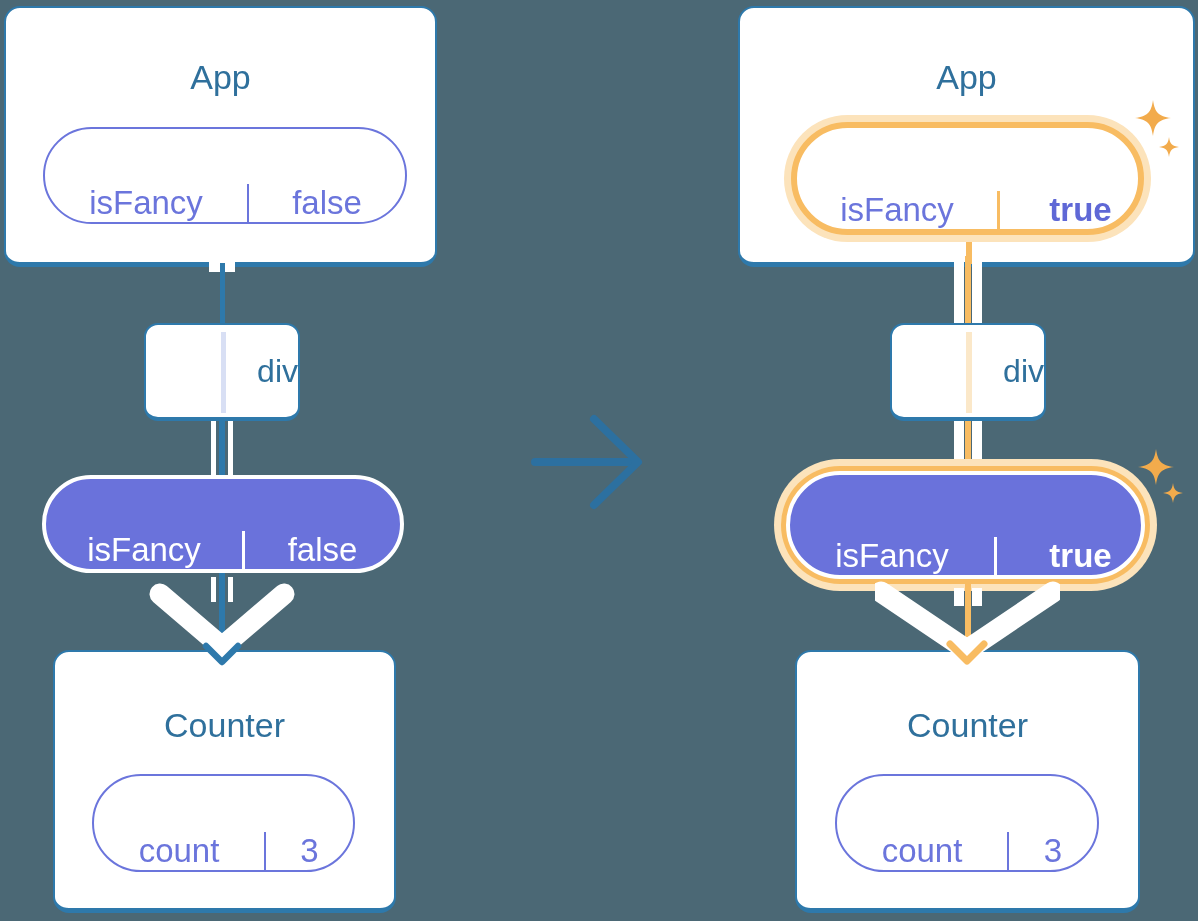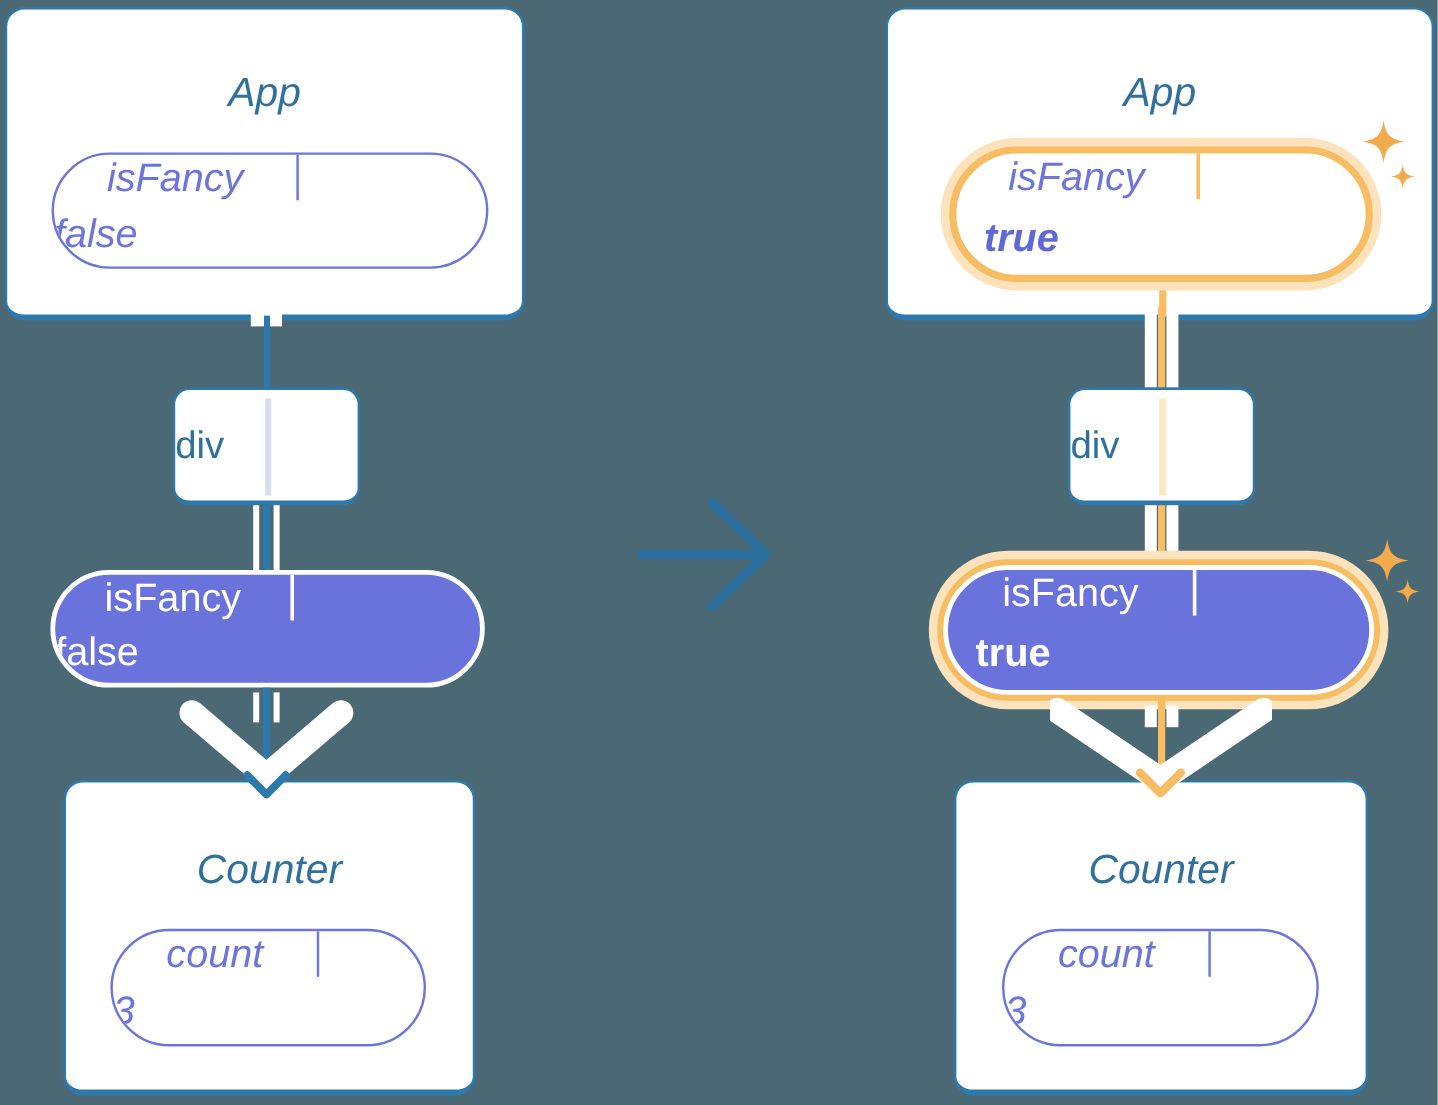--- a/index.html
+++ b/index.html
@@ -11,37 +11,35 @@
     font-family:"Liberation Sans", sans-serif;
   }
   .abs{position:absolute;}
   .card{
     position:absolute;
     background:#ffffff;
     border:2px solid #2E79AB;
     border-bottom-width:5px;
     border-radius:16px;
     box-sizing:border-box;
-    font-style:italic;
   }
   .card-title{
     position:absolute;left:0;width:100%;
     text-align:center;
     color:#2F709C;
     font-size:34px;font-weight:500;
     line-height:1;
   }
   .pill{
     position:absolute;
-    display:flex;align-items:flex-start;
+    display:flex;align-items:flex-end;
     border-radius:999px;
     box-sizing:border-box;
     font-size:33px;
     overflow:hidden;
-    flex-direction:column;
   }
   .pill .cell{
     display:flex;align-items:center;justify-content:center;
     box-sizing:border-box;
   }
   .pill.outline{
     background:#ffffff;
     border:2.5px solid #6B75DC;
     color:#6B75DC;
   }
@@ -68,21 +66,21 @@
   .pill.fancy-filled .cell.key{border-right:3px solid #ffffff;}
   .val-bold{font-weight:700;margin-left:23px;}
   .vbar{position:absolute;}
   .div-card{
     position:absolute;
     background:#ffffff;
     border:2px solid #2E79AB;
     border-bottom-width:4px;
     border-radius:14px;
     box-sizing:border-box;
-    display:flex;align-items:center;justify-content:flex-start;
+    display:flex;align-items:center;justify-content:flex-end;
     color:#2F709C;font-size:32px;font-weight:500;
   }
 </style>
 </head>
 <body>
 
 <div id="stage">
 
   <div class="card" style="left:4px;top:6px;width:433px;height:261px;">
     <div class="card-title" style="top:52px;">App</div>

